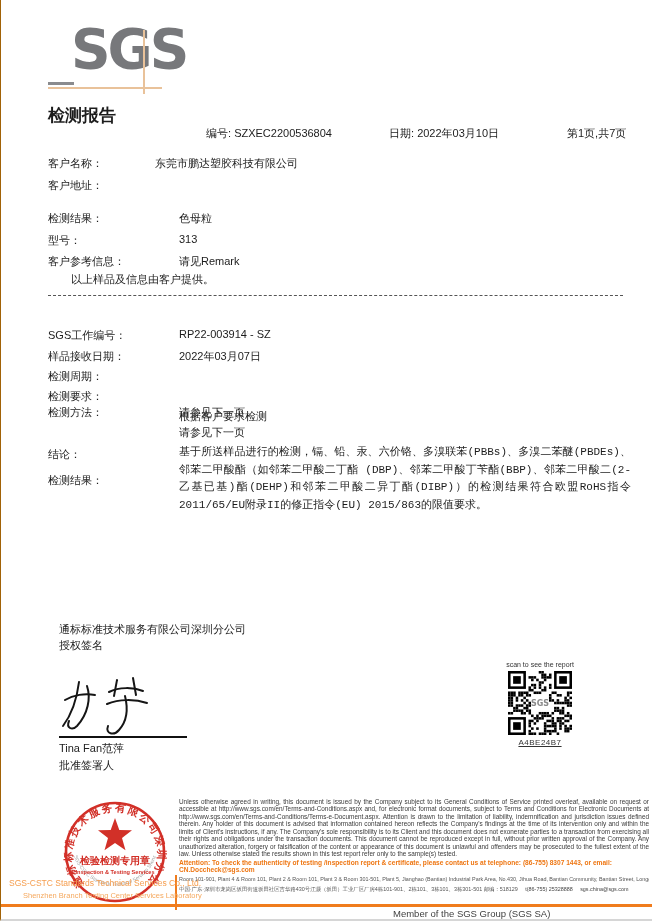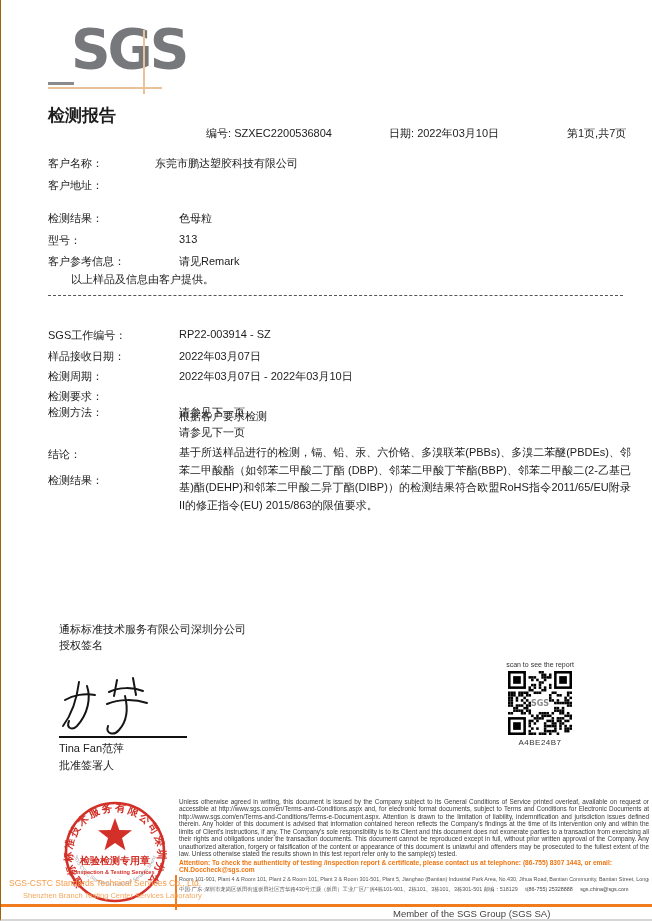--- a/index.html
+++ b/index.html
@@ -23,33 +23,33 @@
   .hmeta{position:absolute;top:126px;font-size:11px;color:#1c1c1c;white-space:nowrap;}
   .bold{font-weight:normal;}
   
   .lbl{position:absolute;left:47px;font-size:11px;color:#1c1c1c;white-space:nowrap;}
   .val{position:absolute;font-size:11px;color:#1c1c1c;white-space:nowrap;}
   .val.c1{left:110px;} .val.c2{left:178px;}
   .note-line{position:absolute;left:58px;font-size:11px;color:#1c1c1c;margin-left:12px;}
   .dashed-sep{position:absolute;left:47px;top:295px;width:575px;border-top:1px dashed #555;}
   .conclusion{
     position:absolute;left:178px;top:444px;width:452px;
-    font-size:11px;line-height:17.6px;color:#1c1c1c;text-align:justify;
+    font-size:11px;line-height:17.6px;color:#1c1c1c;text-align:justify;font-family:Liberation Mono, monospace;
   }
   
   .sig-company{position:absolute;left:58px;top:622px;font-size:11px;}
   .sig-auth{position:absolute;left:58px;top:638px;font-size:11px;}
   .sig-draw{position:absolute;left:52px;top:668px;}
   .sig-line{position:absolute;left:58px;top:736px;width:128px;height:2px;background:#111;}
   .sig-name{position:absolute;left:58px;top:741px;font-size:11px;}
   .sig-role{position:absolute;left:58px;top:758px;font-size:11px;}
   
   .qr-caption{position:absolute;left:499px;top:661px;width:80px;text-align:center;font-size:7px;color:#333;}
   .qr-box{position:absolute;left:507px;top:671px;width:64px;height:64px;}
-  .qr-code-text{position:absolute;left:499px;top:738px;width:80px;text-align:center;font-size:8px;color:#333;letter-spacing:.5px;}
+  .qr-code-text{position:absolute;left:499px;top:738px;width:80px;text-align:center;font-size:8px;color:#333;letter-spacing:.5px;text-decoration:underline;}
   
   .stamp{position:absolute;left:60px;top:798px;}
   .company-en1{position:absolute;left:8px;top:878px;font-size:8.5px;color:#f59d4e;white-space:nowrap;z-index:1;}
   .company-en2{position:absolute;left:22px;top:891px;font-size:7.5px;color:#f5a95f;white-space:nowrap;z-index:1;}
   .footer-text{
     position:absolute;left:178px;top:798px;width:470px;color:#3a3a3a;
   }
   .disclaimer{font-size:6.4px;line-height:7.45px;text-align:justify;}
   .attention{font-size:6.6px;line-height:7.5px;color:#ee7612;font-weight:bold;margin-top:1px;}
   .addr-row{font-size:5.4px;line-height:9px;color:#555;white-space:nowrap;overflow:hidden;margin-top:1px;}
@@ -97,21 +97,20 @@
 
   <div class="dashed-sep"></div>
 
   <span class="lbl" style="top:328px;">SGS工作编号：</span>
   <span class="val c2" style="top:328px;">RP22-003914 - SZ</span>
 
   <span class="lbl" style="top:349px;">样品接收日期：</span>
   <span class="val c2" style="top:349px;">2022年03月07日</span>
 
   <span class="lbl" style="top:369px;">检测周期：</span>
-  <span class="val c2" style="top:369px;">2022年03月07日 - 2022年03月10日</span>
 
   <span class="lbl" style="top:389px;">检测要求：</span>
   <span class="val c2" style="top:389px;margin-top:20px;">根据客户要求检测</span>
 
   <span class="lbl" style="top:405px;">检测方法：</span>
   <span class="val c2" style="top:405px;">请参见下一页</span>
 
   <span class="lbl" style="top:425px;margin-top:48px;">检测结果：</span>
   <span class="val c2" style="top:425px;">请参见下一页</span>
 

